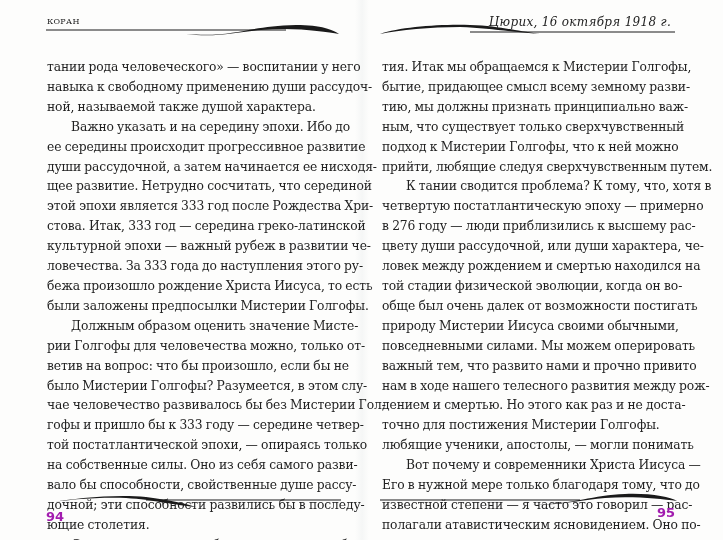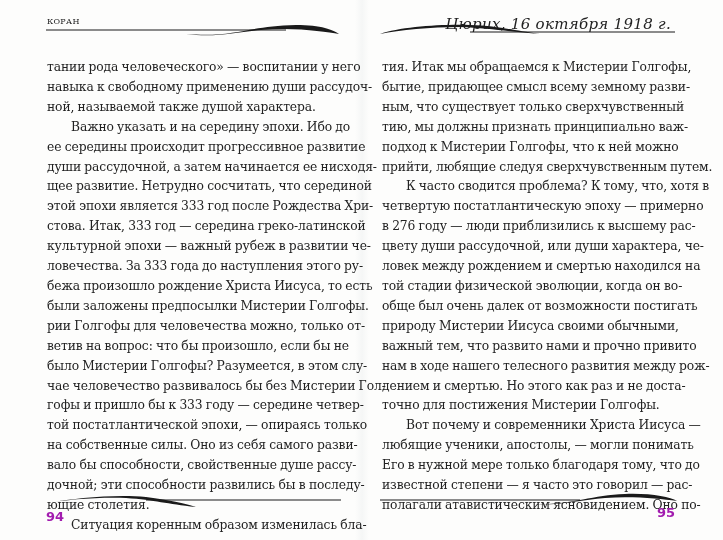--- a/index.html
+++ b/index.html
@@ -7,21 +7,21 @@
       width: 723px; height: 540px; background: #fdfdfc; position: relative; overflow: hidden;
       font-family: "DejaVu Serif", "Liberation Serif", serif; color: #222;
     }
     .page { position: absolute; top: 0; height: 435px; }
     .page.left { left: 0; width: 361px; }
     .page.right { left: 362px; width: 361px; }
     .gutter { position: absolute; left: 355px; top: 0; width: 14px; height: 540px;
       background: linear-gradient(90deg, rgba(0,0,0,0) 0%, rgba(120,140,150,0.06) 50%, rgba(0,0,0,0) 100%); }
     .running-head { position: absolute; font-size: 9px; letter-spacing: 0.3px; color: #222; }
     .left .running-head { left: 47px; top: 17px; font-family: "DejaVu Serif", serif; font-size: 8px; }
-    .right .running-head { right: 52px; top: 15px; font-style: italic; font-size: 15px; font-family: "DejaVu Serif", serif; }
+    .right .running-head { right: 52px; top: 15px; font-style: italic; font-size: 12px; font-family: "DejaVu Serif", serif; }
     svg.rule { position: absolute; overflow: visible; }
     .text {
       position: absolute; font-size: 12.3px; line-height: 19.9px; text-align: justify;
       letter-spacing: -0.1px; word-spacing: -0.5px;
     }
     .left .text { left: 47px; top: 58px; width: 292px; }
     .right .text { left: 20px; top: 58px; width: 292px; }
     .text .line { display: block; text-align: justify; text-align-last: justify; white-space: nowrap; }
     .text .line.last { text-align-last: left; }
     .folio { position: absolute; font-family: "DejaVu Sans", "Liberation Sans", sans-serif; font-weight: bold; font-size: 13px; color: #a21caf; }
@@ -47,20 +47,21 @@
       <span class="line" style="text-indent: 24px;">Важно указать и на середину эпохи. Ибо до</span>
       <span class="line">ее середины происходит прогрессивное развитие</span>
       <span class="line">души рассудочной, а затем начинается ее нисходя-</span>
       <span class="line">щее развитие. Нетрудно сосчитать, что серединой</span>
       <span class="line">этой эпохи является 333 год после Рождества Хри-</span>
       <span class="line">стова. Итак, 333 год — середина греко-латинской</span>
       <span class="line">культурной эпохи — важный рубеж в развитии че-</span>
       <span class="line">ловечества. За 333 года до наступления этого ру-</span>
       <span class="line">бежа произошло рождение Христа Иисуса, то есть</span>
       <span class="line last">были заложены предпосылки Мистерии Голгофы.</span>
+      <span class="line" style="text-indent: 24px;">Должным образом оценить значение Мисте-</span>
       <span class="line">рии Голгофы для человечества можно, только от-</span>
       <span class="line">ветив на вопрос: что бы произошло, если бы не</span>
       <span class="line">было Мистерии Голгофы? Разумеется, в этом слу-</span>
       <span class="line">чае человечество развивалось бы без Мистерии Гол-</span>
       <span class="line">гофы и пришло бы к 333 году — середине четвер-</span>
       <span class="line">той постатлантической эпохи, — опираясь только</span>
       <span class="line">на собственные силы. Оно из себя самого разви-</span>
       <span class="line">вало бы способности, свойственные душе рассу-</span>
       <span class="line">дочной; эти способности развились бы в последу-</span>
       <span class="line last">ющие столетия.</span>
@@ -75,38 +76,39 @@
 
 <div class="page right">
   <div class="running-head">Цюрих, 16 октября 1918 г.</div>
   <svg class="rule" style="left:18px; top:24px;" width="295" height="16" viewBox="0 0 295 16">
     <path d="M0 10 C20 3, 60 0, 90 1 C120 2, 130 6, 160 10 C130 8, 110 4, 80 3 C50 3, 20 6, 0 10 Z" fill="#1a1a1a"></path>
     <path d="M90 8 L295 8" stroke="#1a1a1a" stroke-width="1.2" fill="none"></path>
   </svg>
   <div class="text" id="right-text">
       <span class="line">тия. Итак мы обращаемся к Мистерии Голгофы,</span>
       <span class="line">бытие, придающее смысл всему земному разви-</span>
+      <span class="line">тию, мы должны признать принципиально важ-</span>
       <span class="line">ным, что существует только сверхчувственный</span>
-      <span class="line">тию, мы должны признать принципиально важ-</span>
       <span class="line">подход к Мистерии Голгофы, что к ней можно</span>
       <span class="line last">прийти, любящие следуя сверхчувственным путем.</span>
-      <span class="line" style="text-indent: 24px;">К часто сводится проблема? К тому, что, хотя в</span>
+      <span class="line" style="text-indent: 24px;">К тании сводится проблема? К тому, что, хотя в</span>
       <span class="line">четвертую постатлантическую эпоху — примерно</span>
       <span class="line">в 276 году — люди приблизились к высшему рас-</span>
       <span class="line">цвету души рассудочной, или души характера, че-</span>
       <span class="line">ловек между рождением и смертью находился на</span>
       <span class="line">той стадии физической эволюции, когда он во-</span>
       <span class="line">обще был очень далек от возможности постигать</span>
       <span class="line">природу Мистерии Иисуса своими обычными,</span>
+      <span class="line">повседневными силами. Мы можем оперировать</span>
       <span class="line">важный тем, что развито нами и прочно привито</span>
       <span class="line">нам в ходе нашего телесного развития между рож-</span>
       <span class="line">дением и смертью. Но этого как раз и не доста-</span>
       <span class="line last">точно для постижения Мистерии Голгофы.</span>
+      <span class="line">любящие ученики, апостолы, — могли понимать</span>
       <span class="line" style="text-indent: 24px;">Вот почему и современники Христа Иисуса —</span>
-      <span class="line">любящие ученики, апостолы, — могли понимать</span>
       <span class="line">Его в нужной мере только благодаря тому, что до</span>
       <span class="line">известной степени — я часто это говорил — рас-</span>
       <span class="line">полагали атавистическим ясновидением. Оно по-</span>
     </div>
   <svg class="rule" style="left:18px; top:492px;" width="300" height="16" viewBox="0 0 300 16">
     <path d="M0 8 L200 8" stroke="#1a1a1a" stroke-width="1.2" fill="none"></path>
     <path d="M150 12 C190 14, 210 3, 245 2 C270 1, 290 5, 297 9 C280 7, 255 4, 225 6 C200 8, 180 14, 150 12 Z" fill="#1a1a1a"></path>
   </svg>
   <div class="folio">95</div>
 </div>

